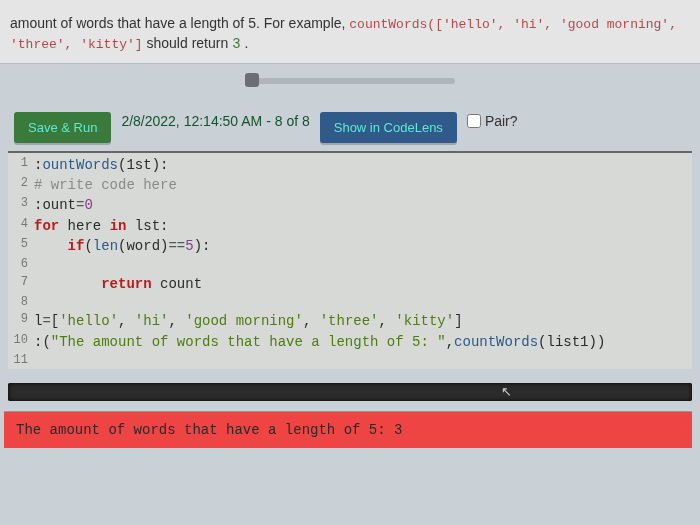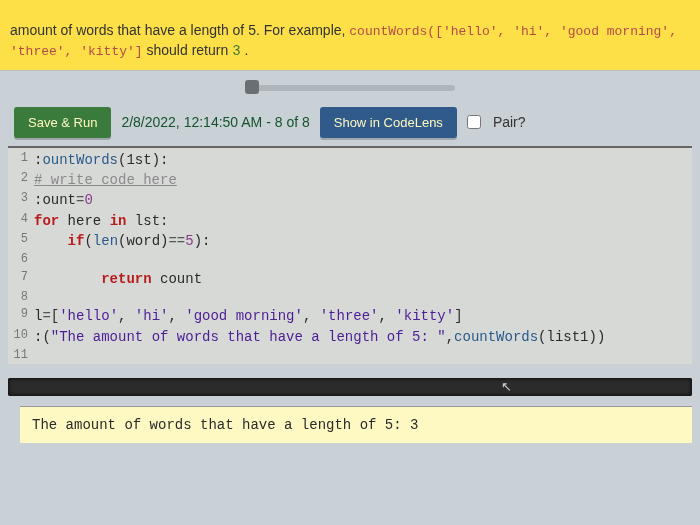--- a/index.html
+++ b/index.html
@@ -5,22 +5,22 @@
   * { margin: 0; padding: 0; box-sizing: border-box; }
   body {
     font-family: Arial, Helvetica, sans-serif;
     background: #c9d0d6;
     width: 700px;
     height: 525px;
     overflow: hidden;
     font-size: 13px;
   }
   .instructions {
-    background: #fde047;
-    padding: 21px 10px 8px 10px;
+    background: #e5e5e5;
+    padding: 14px 10px 8px 10px;
     color: #333;
     font-size: 14px;
     line-height: 1.4;
     border-bottom: 1px solid #b5bcc2;
   }
   .instructions .code-inline {
     font-family: "Courier New", monospace;
     color: #b34a4a;
     font-size: 13px;
   }
@@ -52,37 +52,38 @@
     border-radius: 3px;
   }
   .toolbar {
     display: flex;
     align-items: center;
     gap: 10px;
     padding: 6px 14px 8px 14px;
   }
   .btn {
     border: none;
-    color: #fef9c3;
+    color: #5eead4;
     font-size: 13px;
     padding: 8px 14px;
     border-radius: 3px;
     cursor: pointer;
     box-shadow: 0 2px 0 rgba(0,0,0,0.2);
+    margin-top: 12px;
   }
   .btn.green { background: #3a7a3a; }
   .btn.blue  { background: #2f5a8a; }
   .run-info {
     color: #14532d;
     font-size: 14px;
   }
   .pair {
     display: flex;
     align-items: center;
-    gap: 12px;
+    gap: 4px;
     color: #333;
     font-size: 14px;
   }
   .pair input[type=checkbox]{
     width: 14px; height: 14px;
   }
   .editor {
     background: #d7d9d7;
     margin: 0 8px;
     border-top: 2px solid #666;
@@ -101,22 +102,22 @@
     width: 26px;
     text-align: right;
     padding-right: 6px;
     color: #777;
     user-select: none;
     font-size: 12px;
   }
   .kw { color: #b91c1c; font-weight: bold; }
   .fn { color: #2a5a8a; }
   .num { color: #8a3a8a; }
-  .str { color: #4c1d95; text-align: right; }
-  .cmt { color: #8a8a8a; text-decoration: underline; }
+  .str { color: #4d7c0f; text-align: right; }
+  .cmt { color: #8a8a8a; }
   .op { color: #555; }
   .hscroll {
     margin: 14px 8px 0 8px;
     height: 18px;
     background: #2b2b2b;
     border-radius: 2px;
     position: relative;
     box-shadow: inset 0 0 4px #000;
   }
   .hscroll .thumb {
@@ -126,22 +127,22 @@
     background: transparent;
   }
   .cursor-arrow {
     position: absolute;
     right: 180px;
     top: 1px;
     color: #ccc;
     font-size: 13px;
   }
   .output {
-    background: #fef9c3;
-    margin: 10px 8px 0 20px;
+    background: #ef4444;
+    margin: 10px 8px 0 4px;
     padding: 10px 12px;
     font-family: "Courier New", monospace;
     font-size: 14px;
     color: #2a2a2a;
     border-top: 1px solid #999;
   }
 </style>
 </head>
 <body>
 

